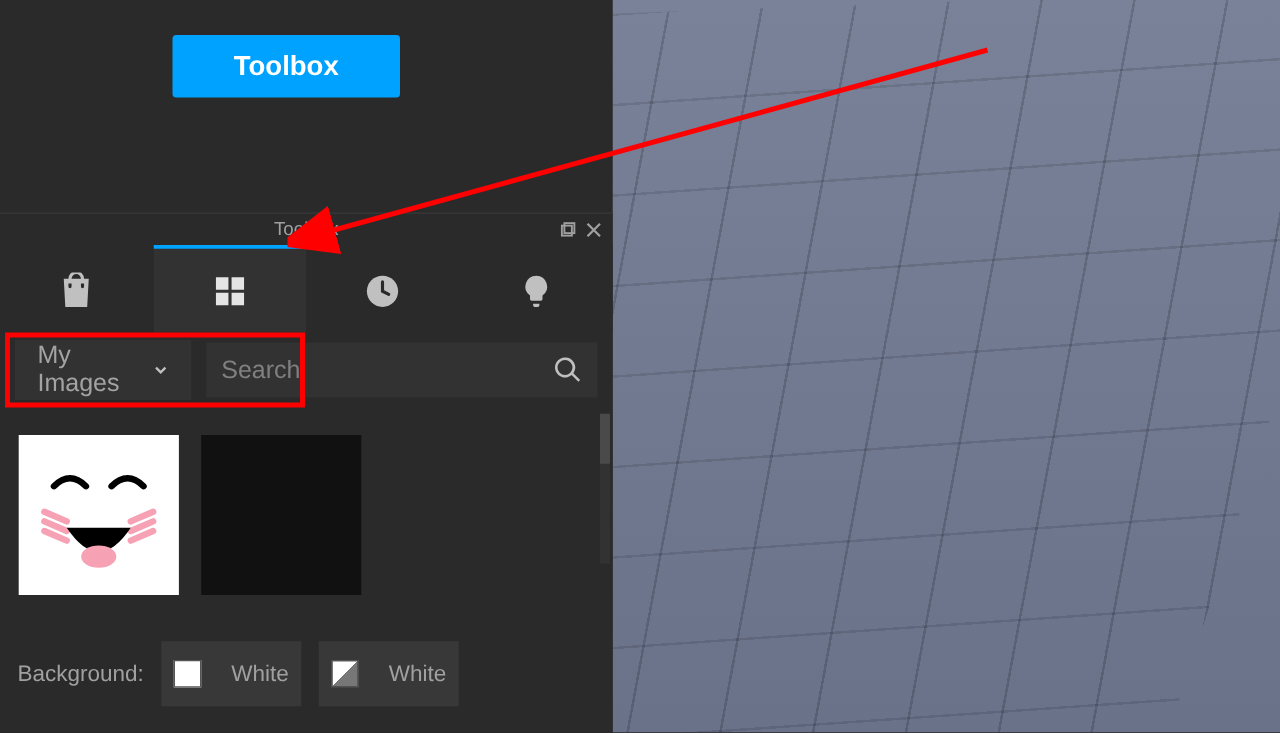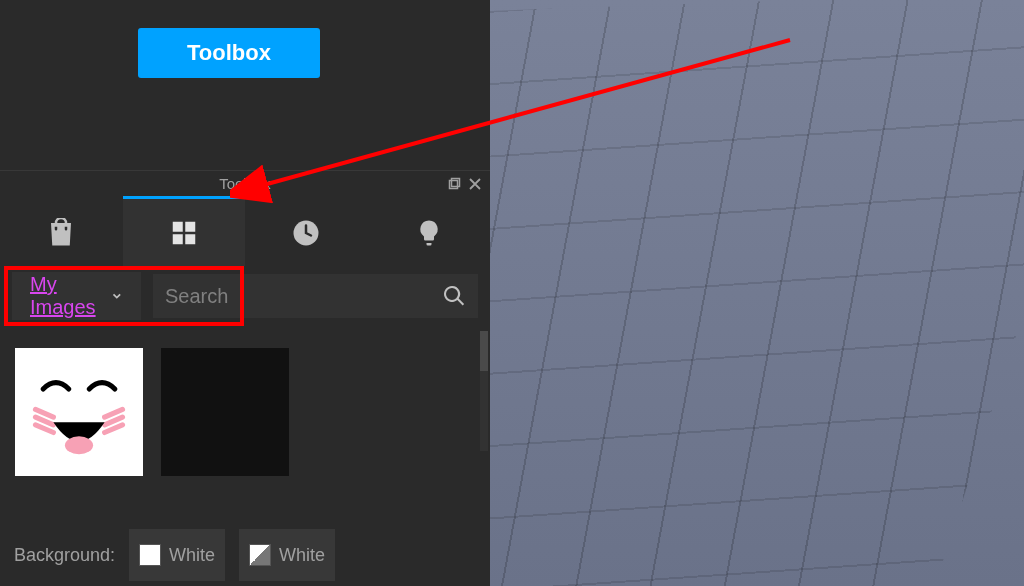--- a/index.html
+++ b/index.html
@@ -116,42 +116,40 @@
     }
     .dropdown {
       width: 220px;
       height: 48px;
       background: #323232;
       display: flex;
       align-items: center;
       justify-content: flex-end;
       padding: 0 18px;
       font-size: 20px;
-      color: #d946ef;
+      color: #a3a3a3;
       cursor: pointer;
       position: relative;
-      text-decoration: underline;
     }
     .dropdown-highlight {
       position: absolute;
       border: 4px solid #ff0000;
       pointer-events: none;
       left: -8px;
       top: -6px;
       width: 240px;
       height: 60px;
     }
     .search-box {
       flex: 1;
       height: 44px;
       background: #323232;
       display: flex;
       align-items: center;
       padding: 0 12px;
-      gap: 12px;
     }
     .search-input {
       flex: 1;
       background: transparent;
       border: none;
       outline: none;
       color: #e0e0e0;
       font-size: 20px;
     }
     .search-input::placeholder { color: #808080; }
@@ -189,34 +187,34 @@
       position: absolute;
       left: 0;
       top: 0;
       width: 8px;
       height: 40px;
       background: #4a4a4a;
       cursor: pointer;
     }
     .bg-row {
       position: absolute;
-      bottom: 8px;
+      bottom: 24px;
       left: 0;
       width: 100%;
       height: 46px;
       display: flex;
       align-items: center;
       gap: 14px;
       padding: 0 14px;
       font-size: 18px;
     }
     .bg-option {
       display: flex;
       align-items: center;
-      gap: 8px;
+      gap: 24px;
       height: 52px;
       padding: 0 10px;
       background: #383838;
       cursor: pointer;
     }
     .swatch {
       width: 22px;
       height: 22px;
       display: inline-block;
       border: 1px solid #555;

